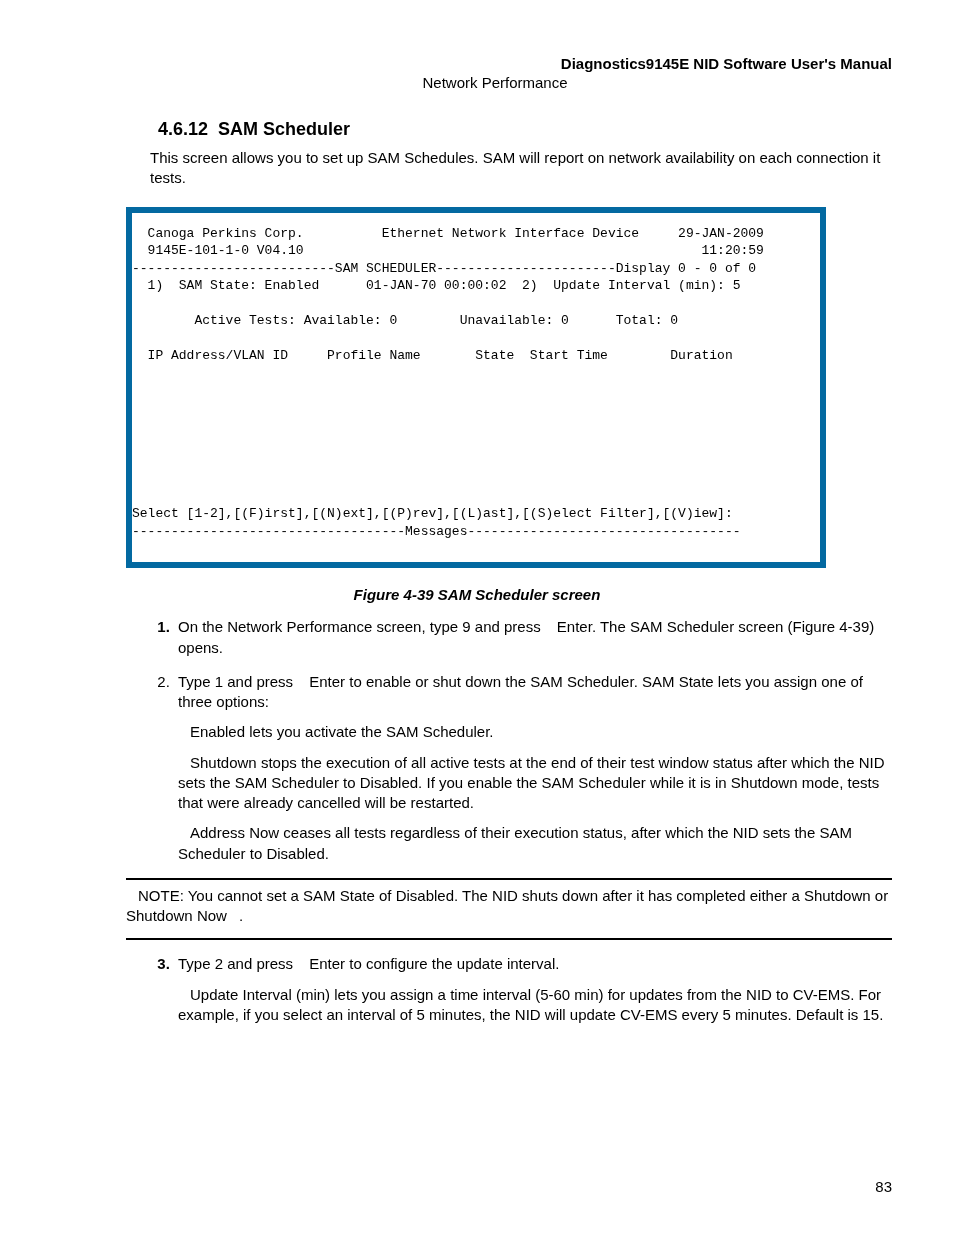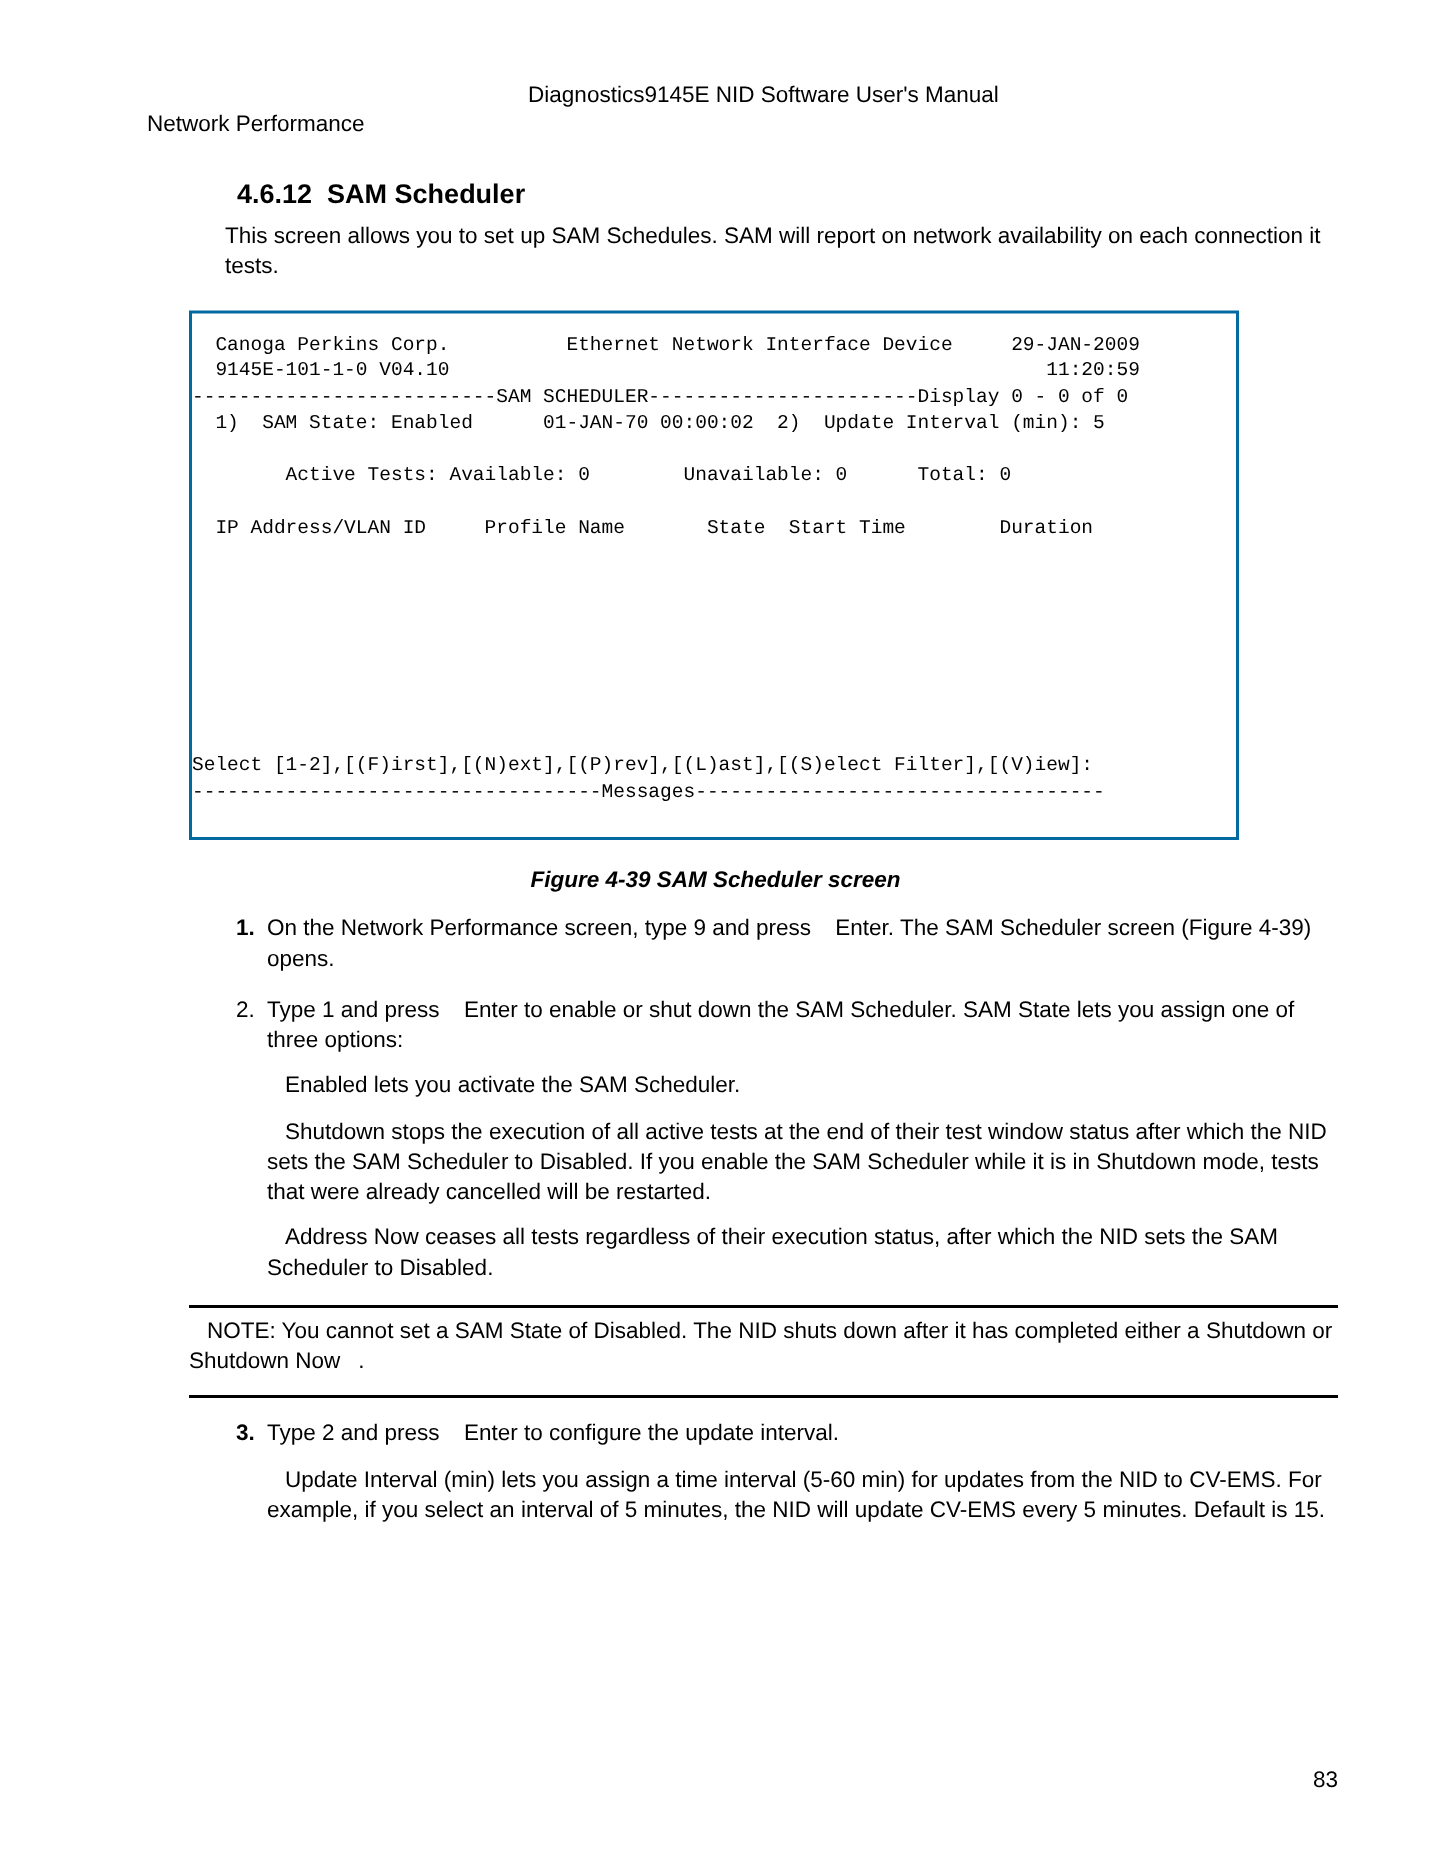--- a/index.html
+++ b/index.html
@@ -12,43 +12,44 @@
   }
   .page {
     width: 954px;
     min-height: 1235px;
     padding: 55px 62px 40px 62px;
     box-sizing: border-box;
     position: relative;
   }
   .header-row {
     display: flex;
-    justify-content: center;
-    font-weight: normal;
+    justify-content: flex-end;
+    font-weight: bold;
     margin-left: 64px;
   }
   .header-sub {
     margin-left: 36px;
     margin-top: 2px;
+    text-align: center;
   }
   .section-title {
     font-weight: bold;
     font-size: 18px;
     margin-left: 96px;
     margin-top: 28px;
   }
   .intro {
     margin-left: 88px;
     margin-top: 8px;
     line-height: 1.35;
   }
   .terminal-wrap {
     margin-left: 64px;
     margin-top: 18px;
-    border: 2px solid #0369a1;
+    border: 6px solid #0369a1;
     width: 700px;
     padding: 12px 0 22px 0;
     box-sizing: border-box;
   }
   .terminal {
     font-family: "Lucida Console","Courier New",monospace;
     font-size: 13px;
     white-space: pre;
     line-height: 1.35;
     letter-spacing: 0px;

